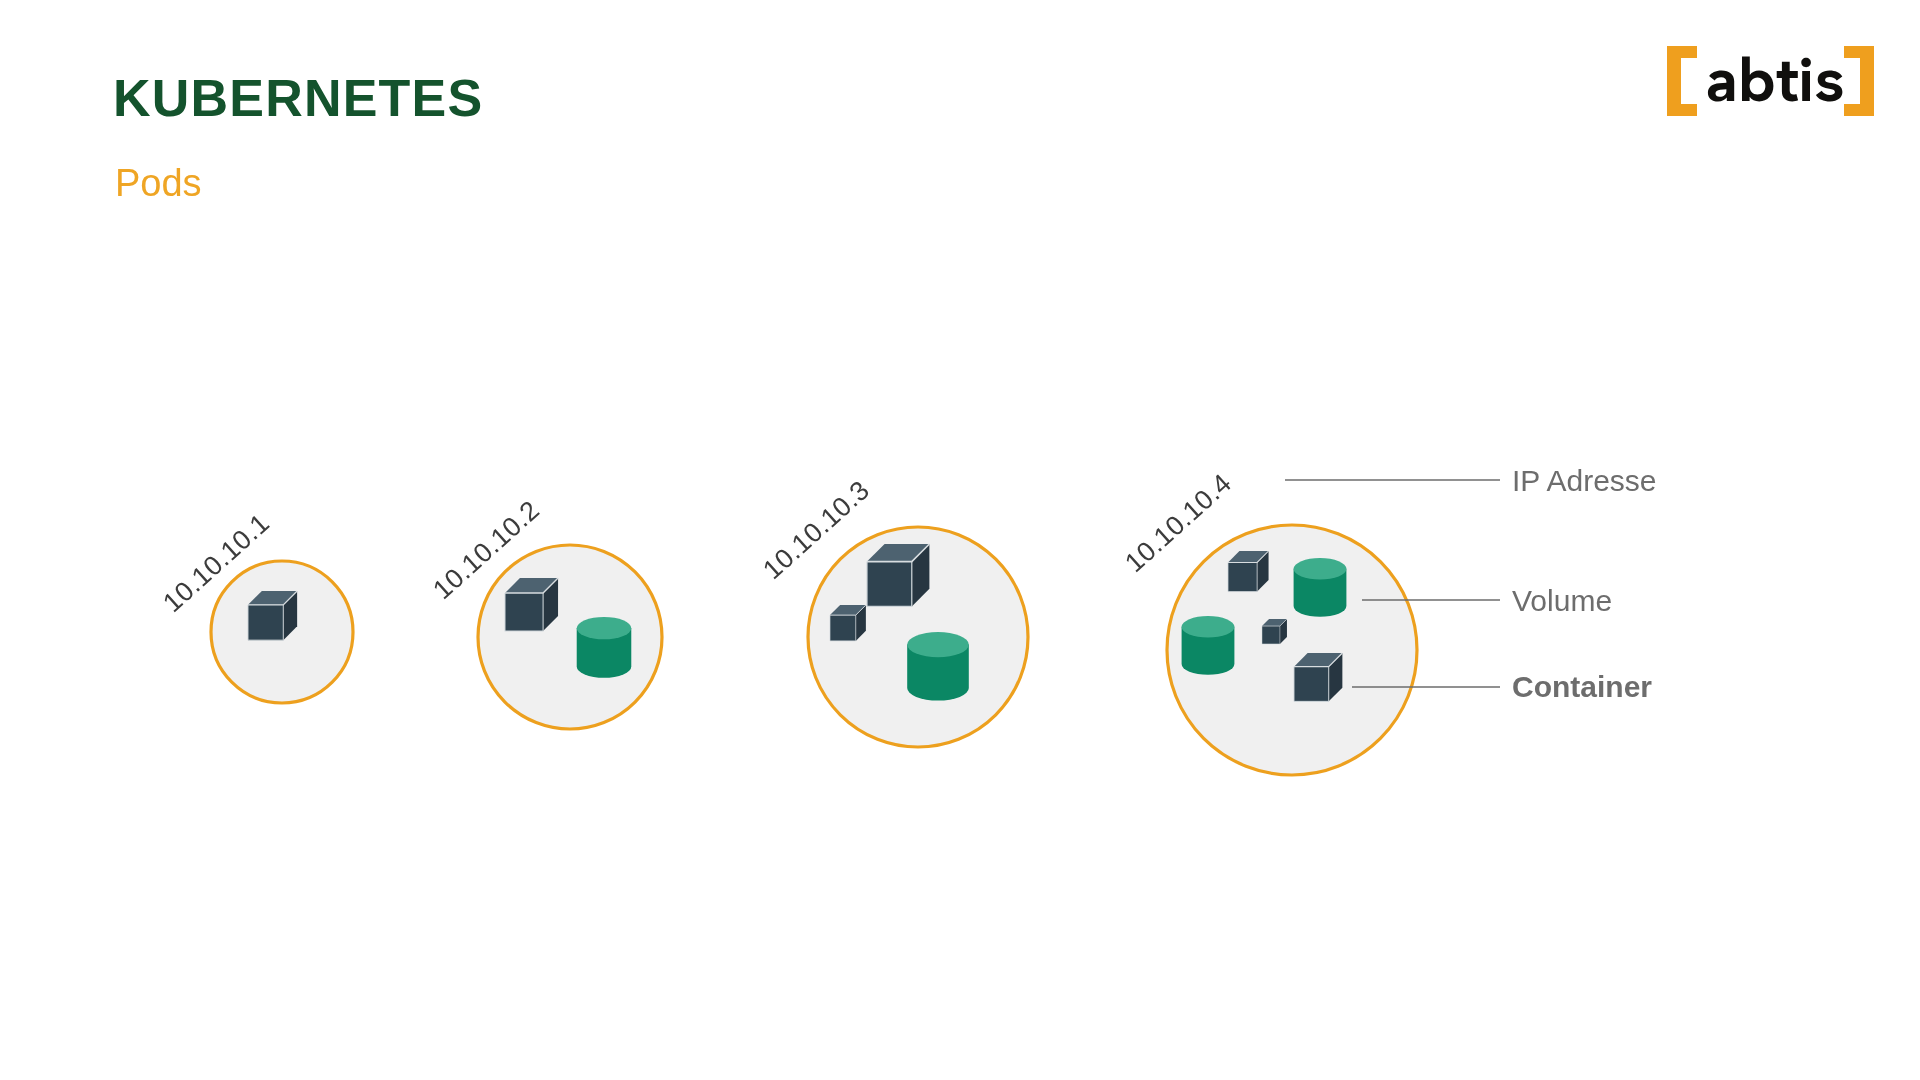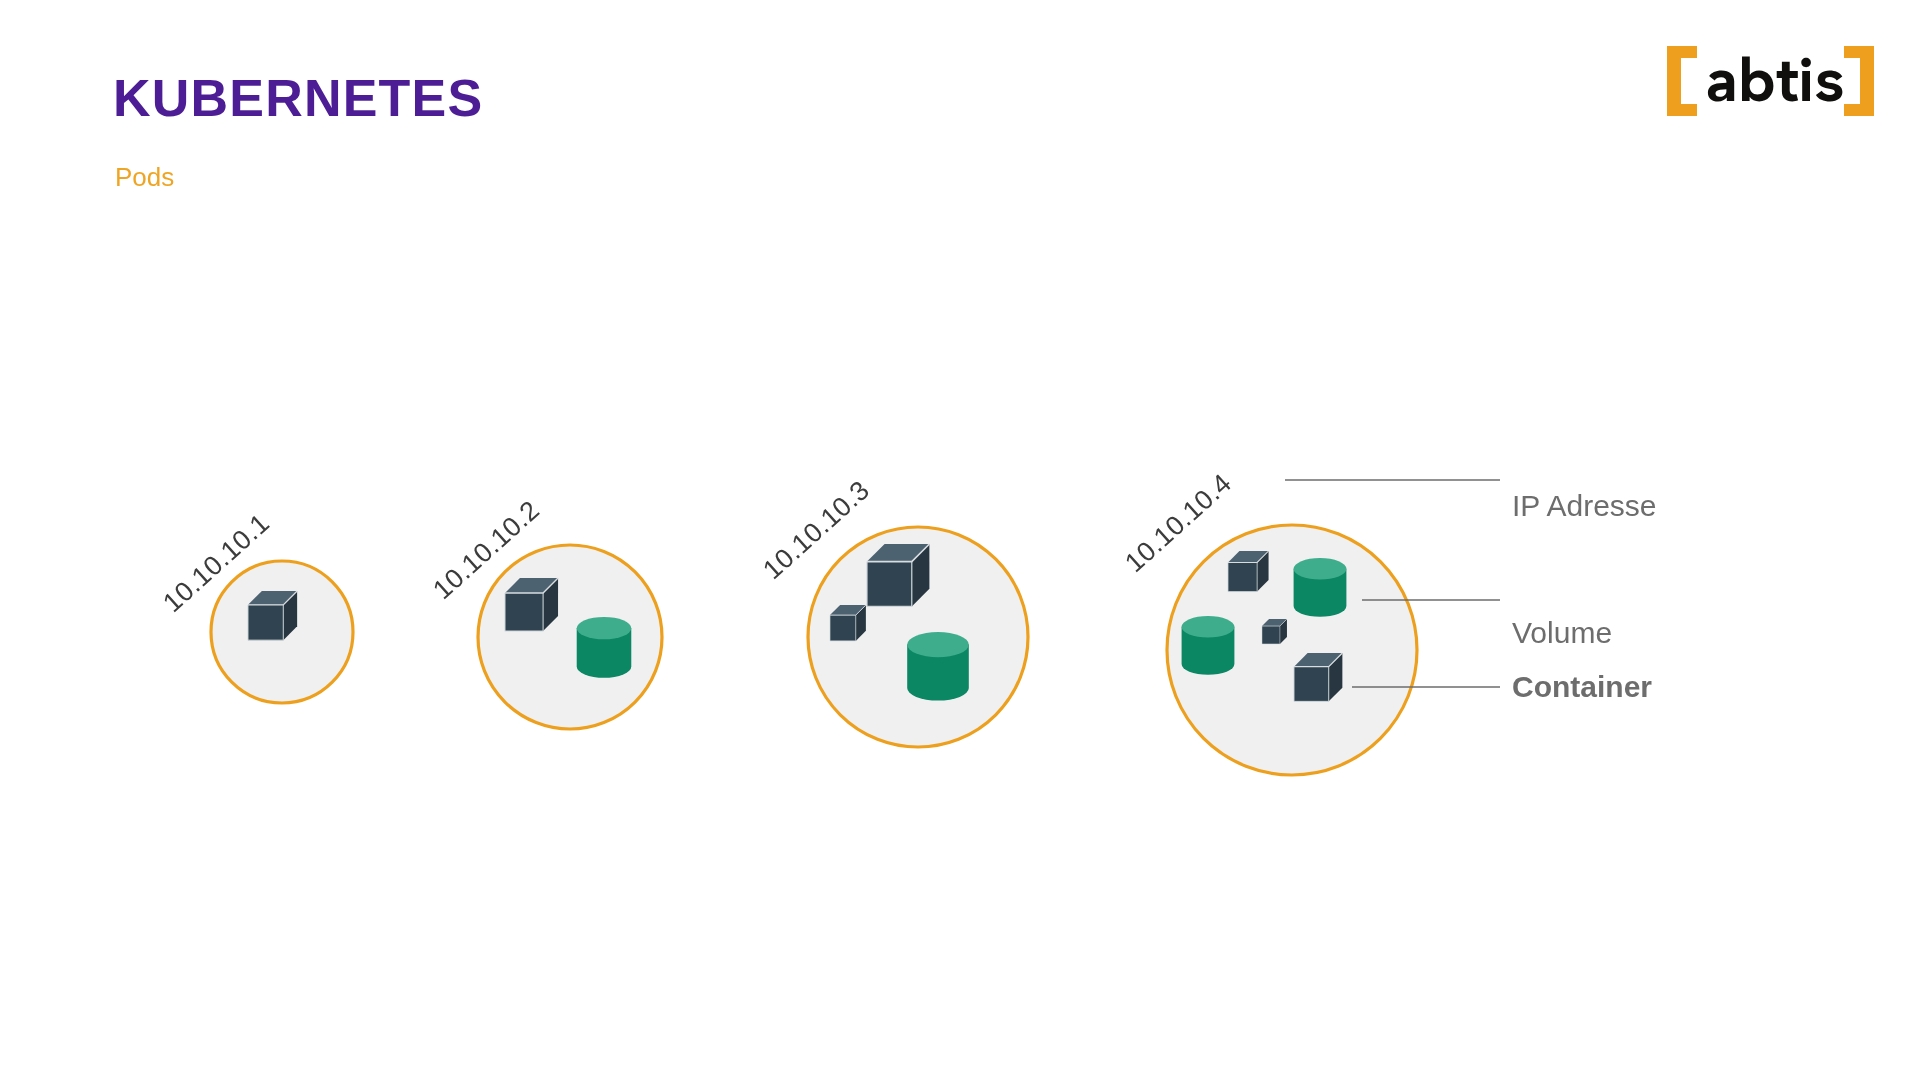--- a/index.html
+++ b/index.html
@@ -15,28 +15,28 @@
     background:#ffffff;
   }
 
   
   #title {
     position:absolute;
     left:113px; top:72px;
     font-size:52px;
     font-weight:bold;
     letter-spacing:1.2px;
-    color:#4c1d95;
+    color:#14532d;
     line-height:1;
     white-space:nowrap;
   }
   #subtitle {
     position:absolute;
     left:115px; top:164px;
-    font-size:26px;
+    font-size:38px;
     font-weight:normal;
     color:#efa524;
     line-height:1;
     white-space:nowrap;
   }
 
   
   #logo {
     position:absolute;
     right:42px; top:42px;
@@ -180,19 +180,19 @@
   </svg>
 
   <div class="ip-label" style="left:178px; top:588px; transform:rotate(-42deg);">10.10.10.1</div>
 
   <div class="ip-label" style="left:448px; top:575px; transform:rotate(-42deg);">10.10.10.2</div>
 
   <div class="ip-label" style="left:778px; top:555px; transform:rotate(-42deg);">10.10.10.3</div>
 
   <div class="ip-label" style="left:1140px; top:548px; transform:rotate(-42deg);">10.10.10.4</div>
 
-  <div class="legend-label" style="left:1512px; top:466px;margin-top:25px;">IP Adresse</div>
+  <div class="legend-label" style="left:1512px; top:466px;">IP Adresse</div>
 
-  <div class="legend-label" style="left:1512px; top:586px;margin-top:32px;">Volume</div>
+  <div class="legend-label" style="left:1512px; top:586px;">Volume</div>
 
   <div class="legend-label" style="left:1512px; top:672px;font-weight:bold;">Container</div>
 
 </div>
 
 </body></html>

